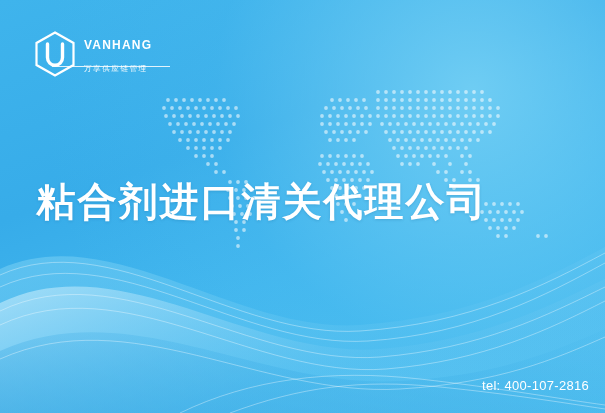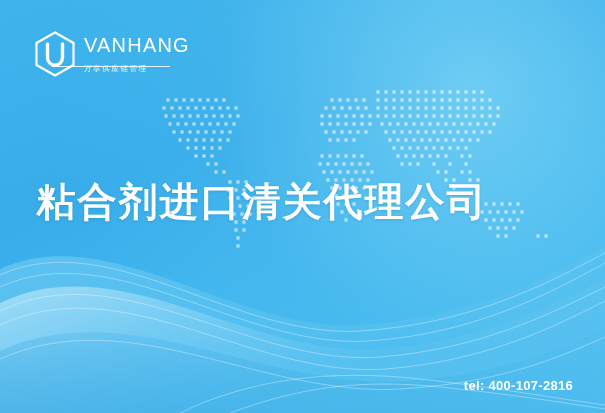--- a/index.html
+++ b/index.html
@@ -57,22 +57,22 @@
     margin-right: 8px;
   }
   .logo-text {
     display: flex;
     flex-direction: column;
     justify-content: center;
     padding-top: 2px;
   }
   .logo-name {
     color: #ffffff;
-    font-size: 20px;
-    font-weight: normal;
+    font-size: 12px;
+    font-weight: bold;
     letter-spacing: 1.2px;
     line-height: 20px;
     font-family: "Liberation Sans", sans-serif;
   }
   .logo-sub {
     color: #ffffff;
     font-size: 7.5px;
     letter-spacing: 1.6px;
     line-height: 12px;
     margin-top: 8px;
@@ -97,25 +97,25 @@
     font-size: 39px;
     font-weight: bold;
     letter-spacing: 2px;
     line-height: 48px;
     text-shadow: 0 1px 3px rgba(0,70,120,0.18);
     font-family: "DejaVu Sans", sans-serif;
   }
   
   .tel {
     position: absolute;
-    right: 32px;
+    right: 16px;
     bottom: 20px;
     color: #ffffff;
     font-size: 13px;
-    font-weight: bold;
+    font-weight: normal;
     letter-spacing: 0.3px;
   }
 </style>
 </head>
 <body>
 
 <div class="banner">
 
   <div class="bg-glow"></div>
 

